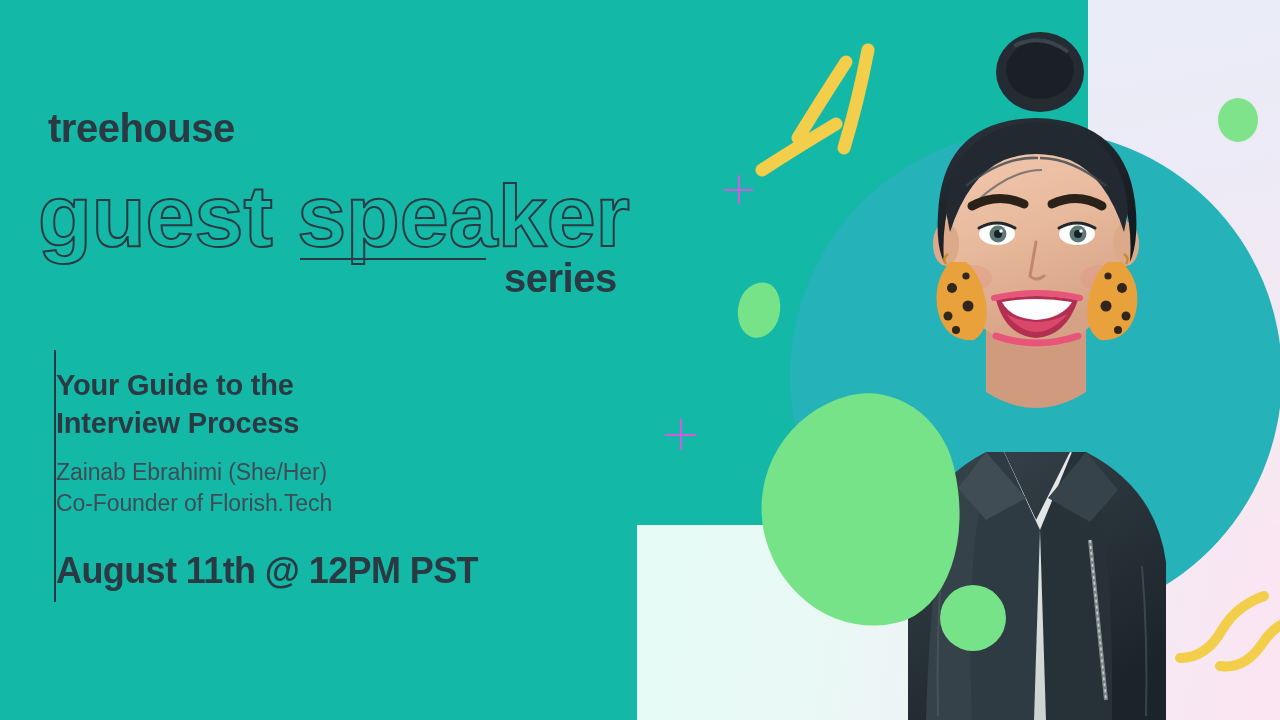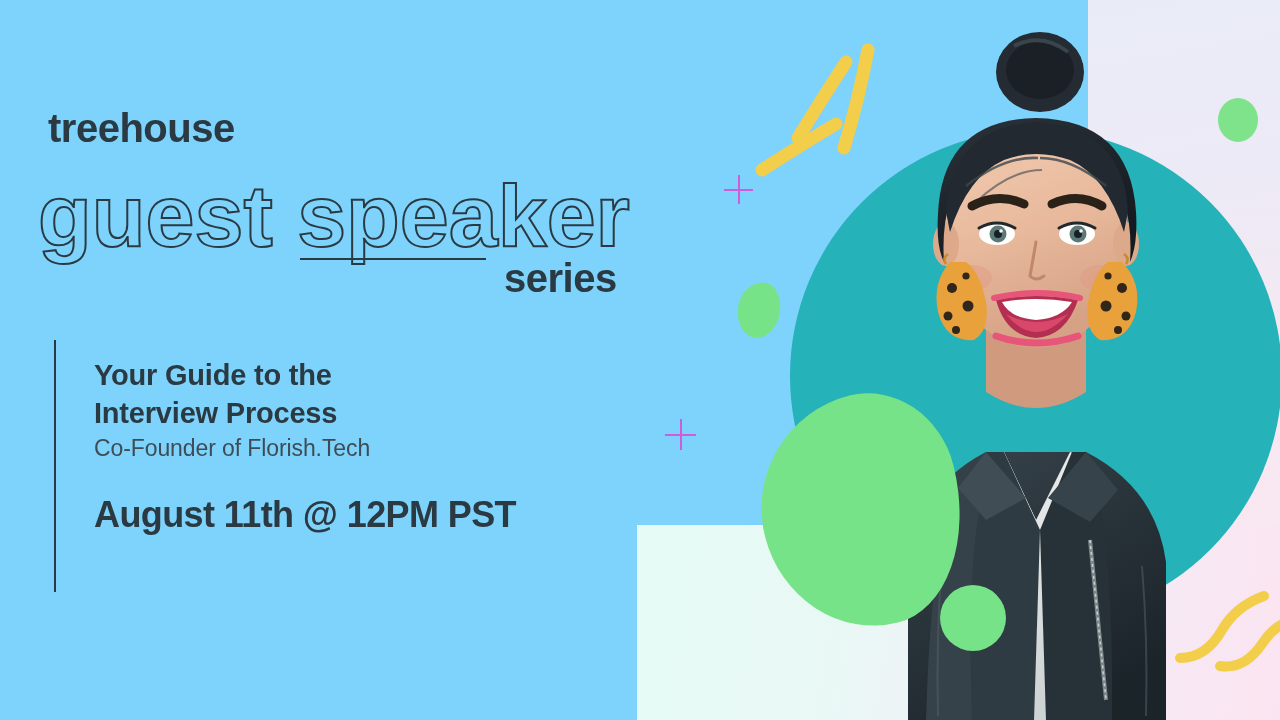--- a/index.html
+++ b/index.html
@@ -10,21 +10,21 @@
   }
   body {
     font-family: "Liberation Sans", sans-serif;
   }
 
   #stage {
     position: relative;
     width: 1280px;
     height: 720px;
     overflow: hidden;
-    background: #7dd3fc;
+    background: #14b8a6;
   }
 
   
   .panel-right {
     position: absolute;
     left: 1088px;
     top: 0;
     width: 192px;
     height: 720px;
     background: linear-gradient(170deg, #e9ecf7 0%, #eceaf6 26%, #f7e8f2 58%, #fbe6ef 100%);
@@ -182,24 +182,23 @@
     font-size: 40px;
     font-weight: 700;
     color: #2b3a42;
     letter-spacing: -0.5px;
     line-height: 1;
   }
 
   .detail-block {
     position: absolute;
     left: 54px;
-    top: 340px;
+    top: 350px;
     height: 252px;
     border-left: 2px solid #2b3a42;
-    padding-left: 38px;
     box-sizing: border-box;
   }
   .talk-title {
     font-size: 29px;
     font-weight: 700;
     color: #2b3a42;
     line-height: 1.32;
     letter-spacing: -0.2px;
     margin: 16px 0 0 0;
     white-space: pre-line;
@@ -378,17 +377,18 @@
   <div class="headline-outline">guest speaker</div>
 
   <div class="series-row">
     <div class="series-rule"></div>
     <div class="series-word">series</div>
   </div>
 
   <div class="detail-block">
     <div class="talk-title">Your Guide to the
 Interview Process</div>
+    <div class="speaker-name">Zainab Ebrahimi (She/Her)</div>
     <div class="speaker-role">Co-Founder of Florish.Tech</div>
     <div class="event-when">August 11th @ 12PM PST</div>
   </div>
 
 </div>
 
 </body></html>

